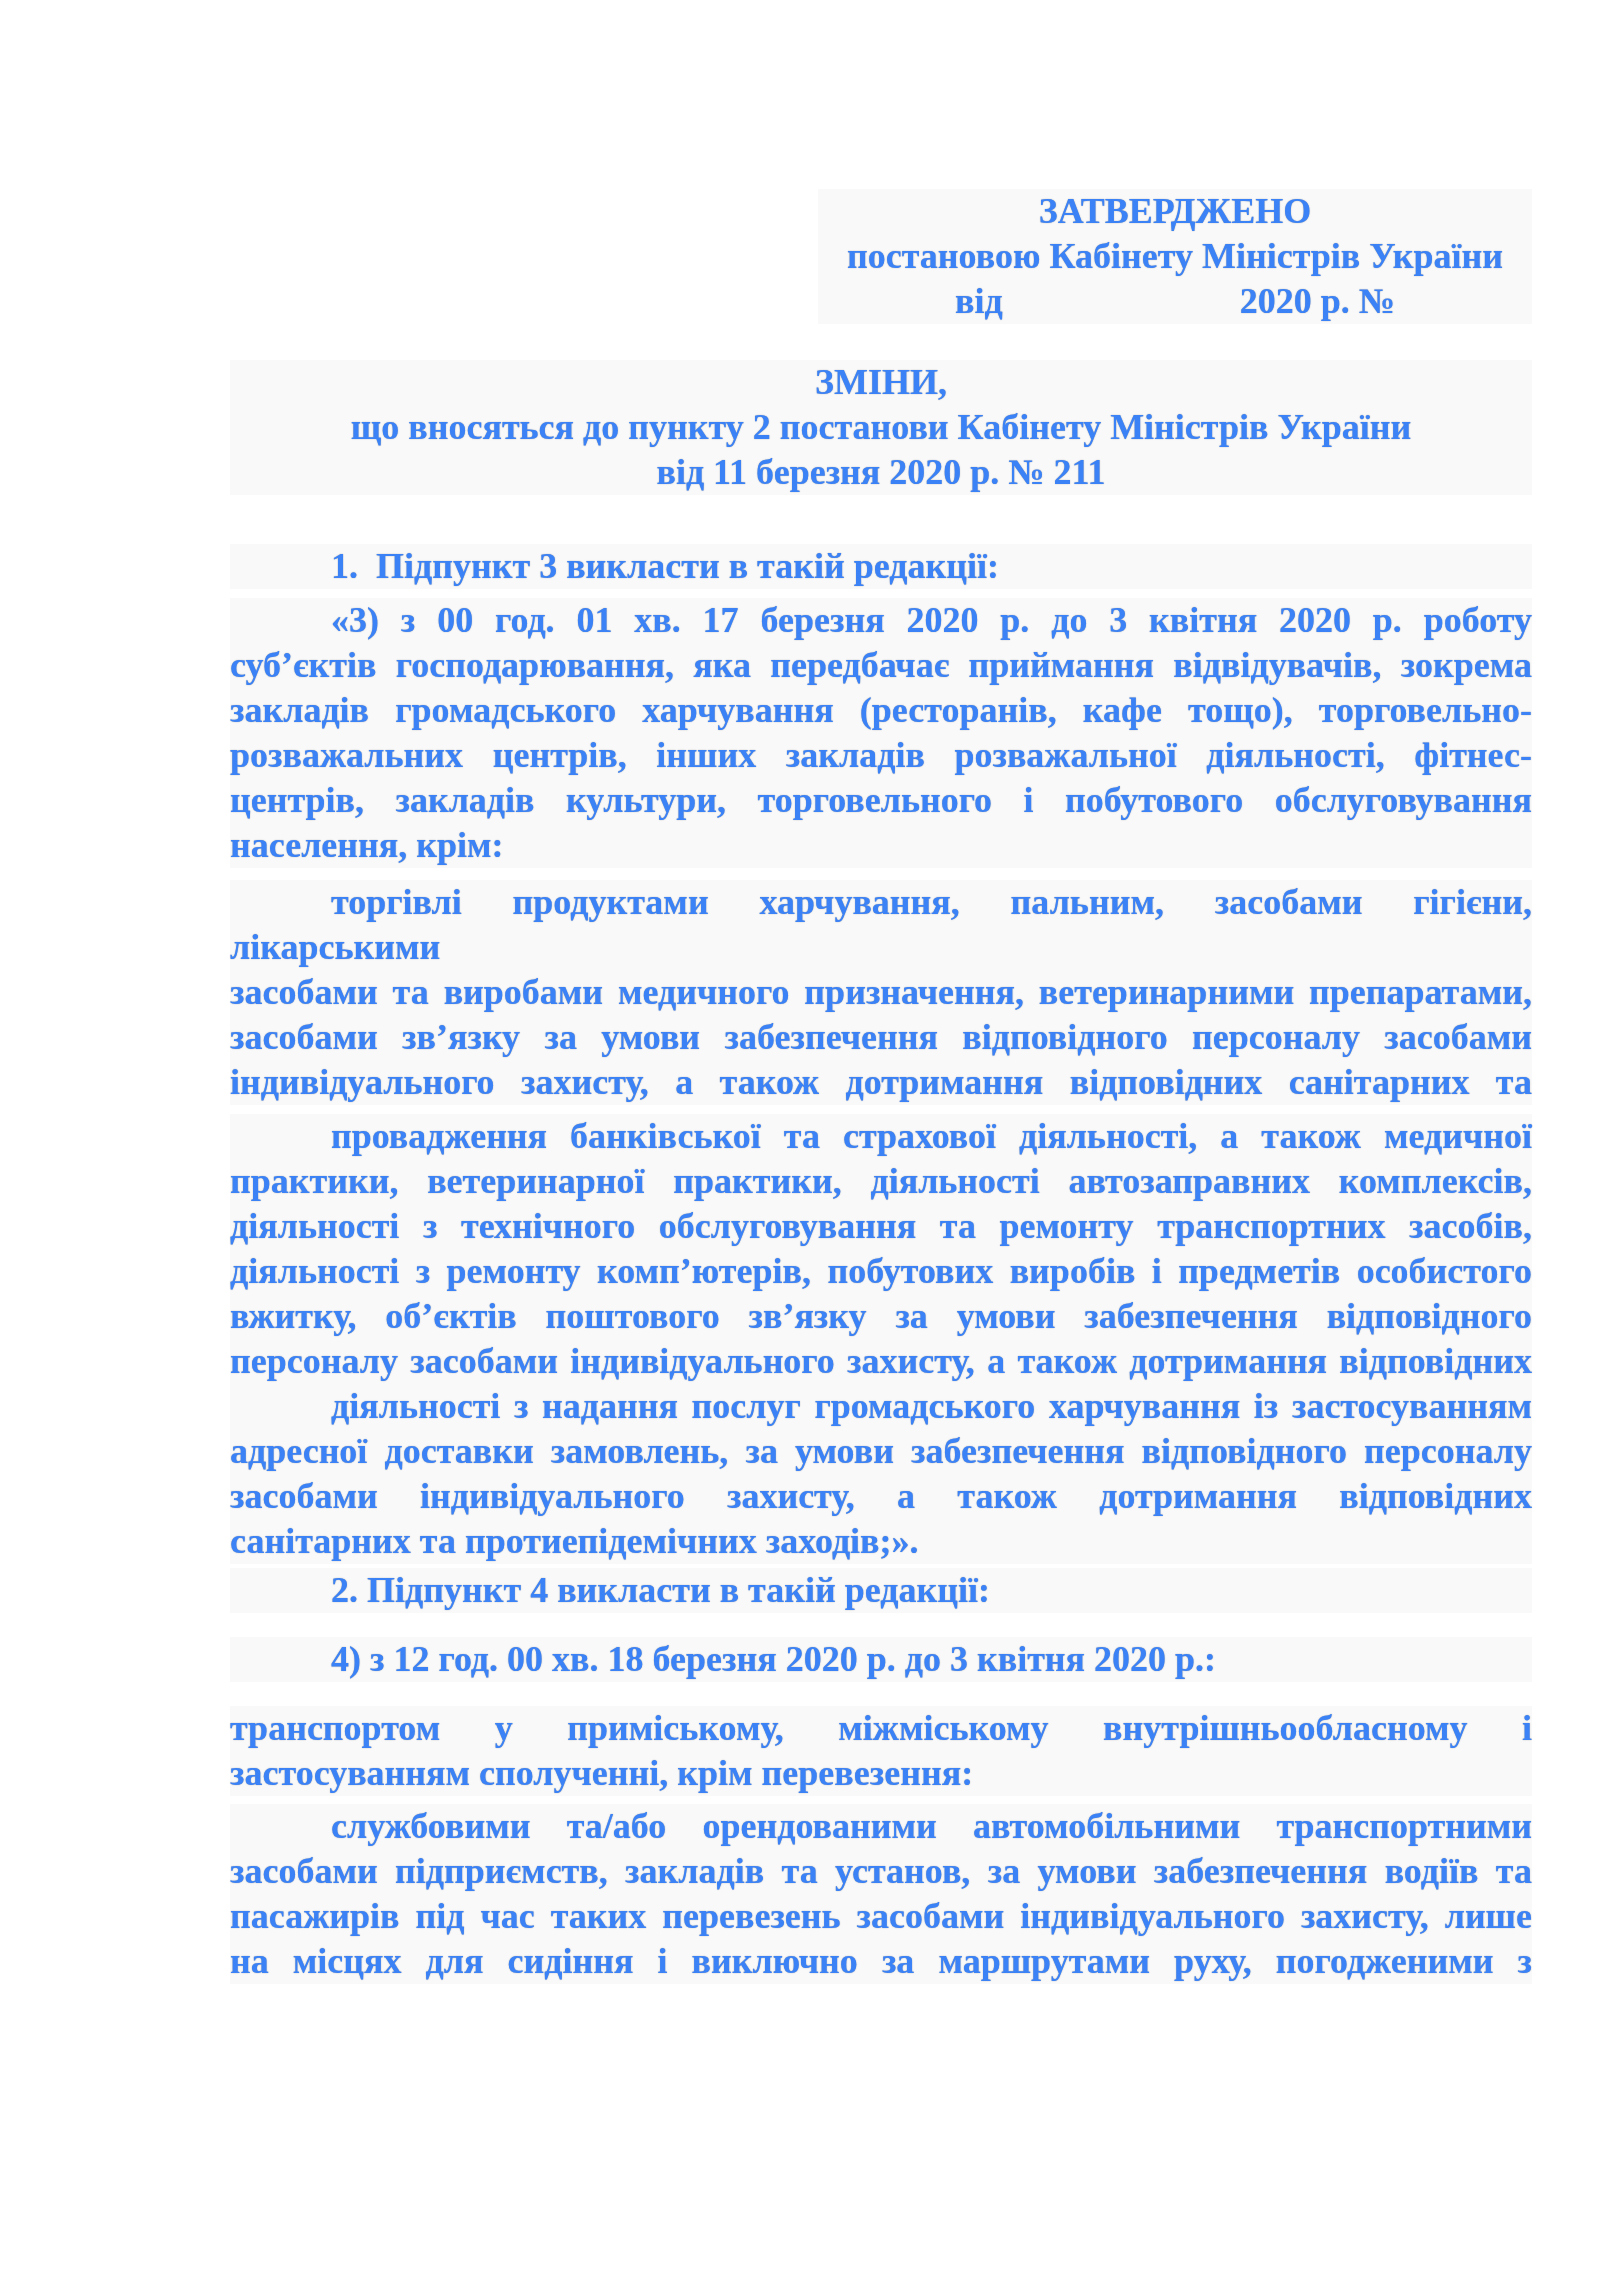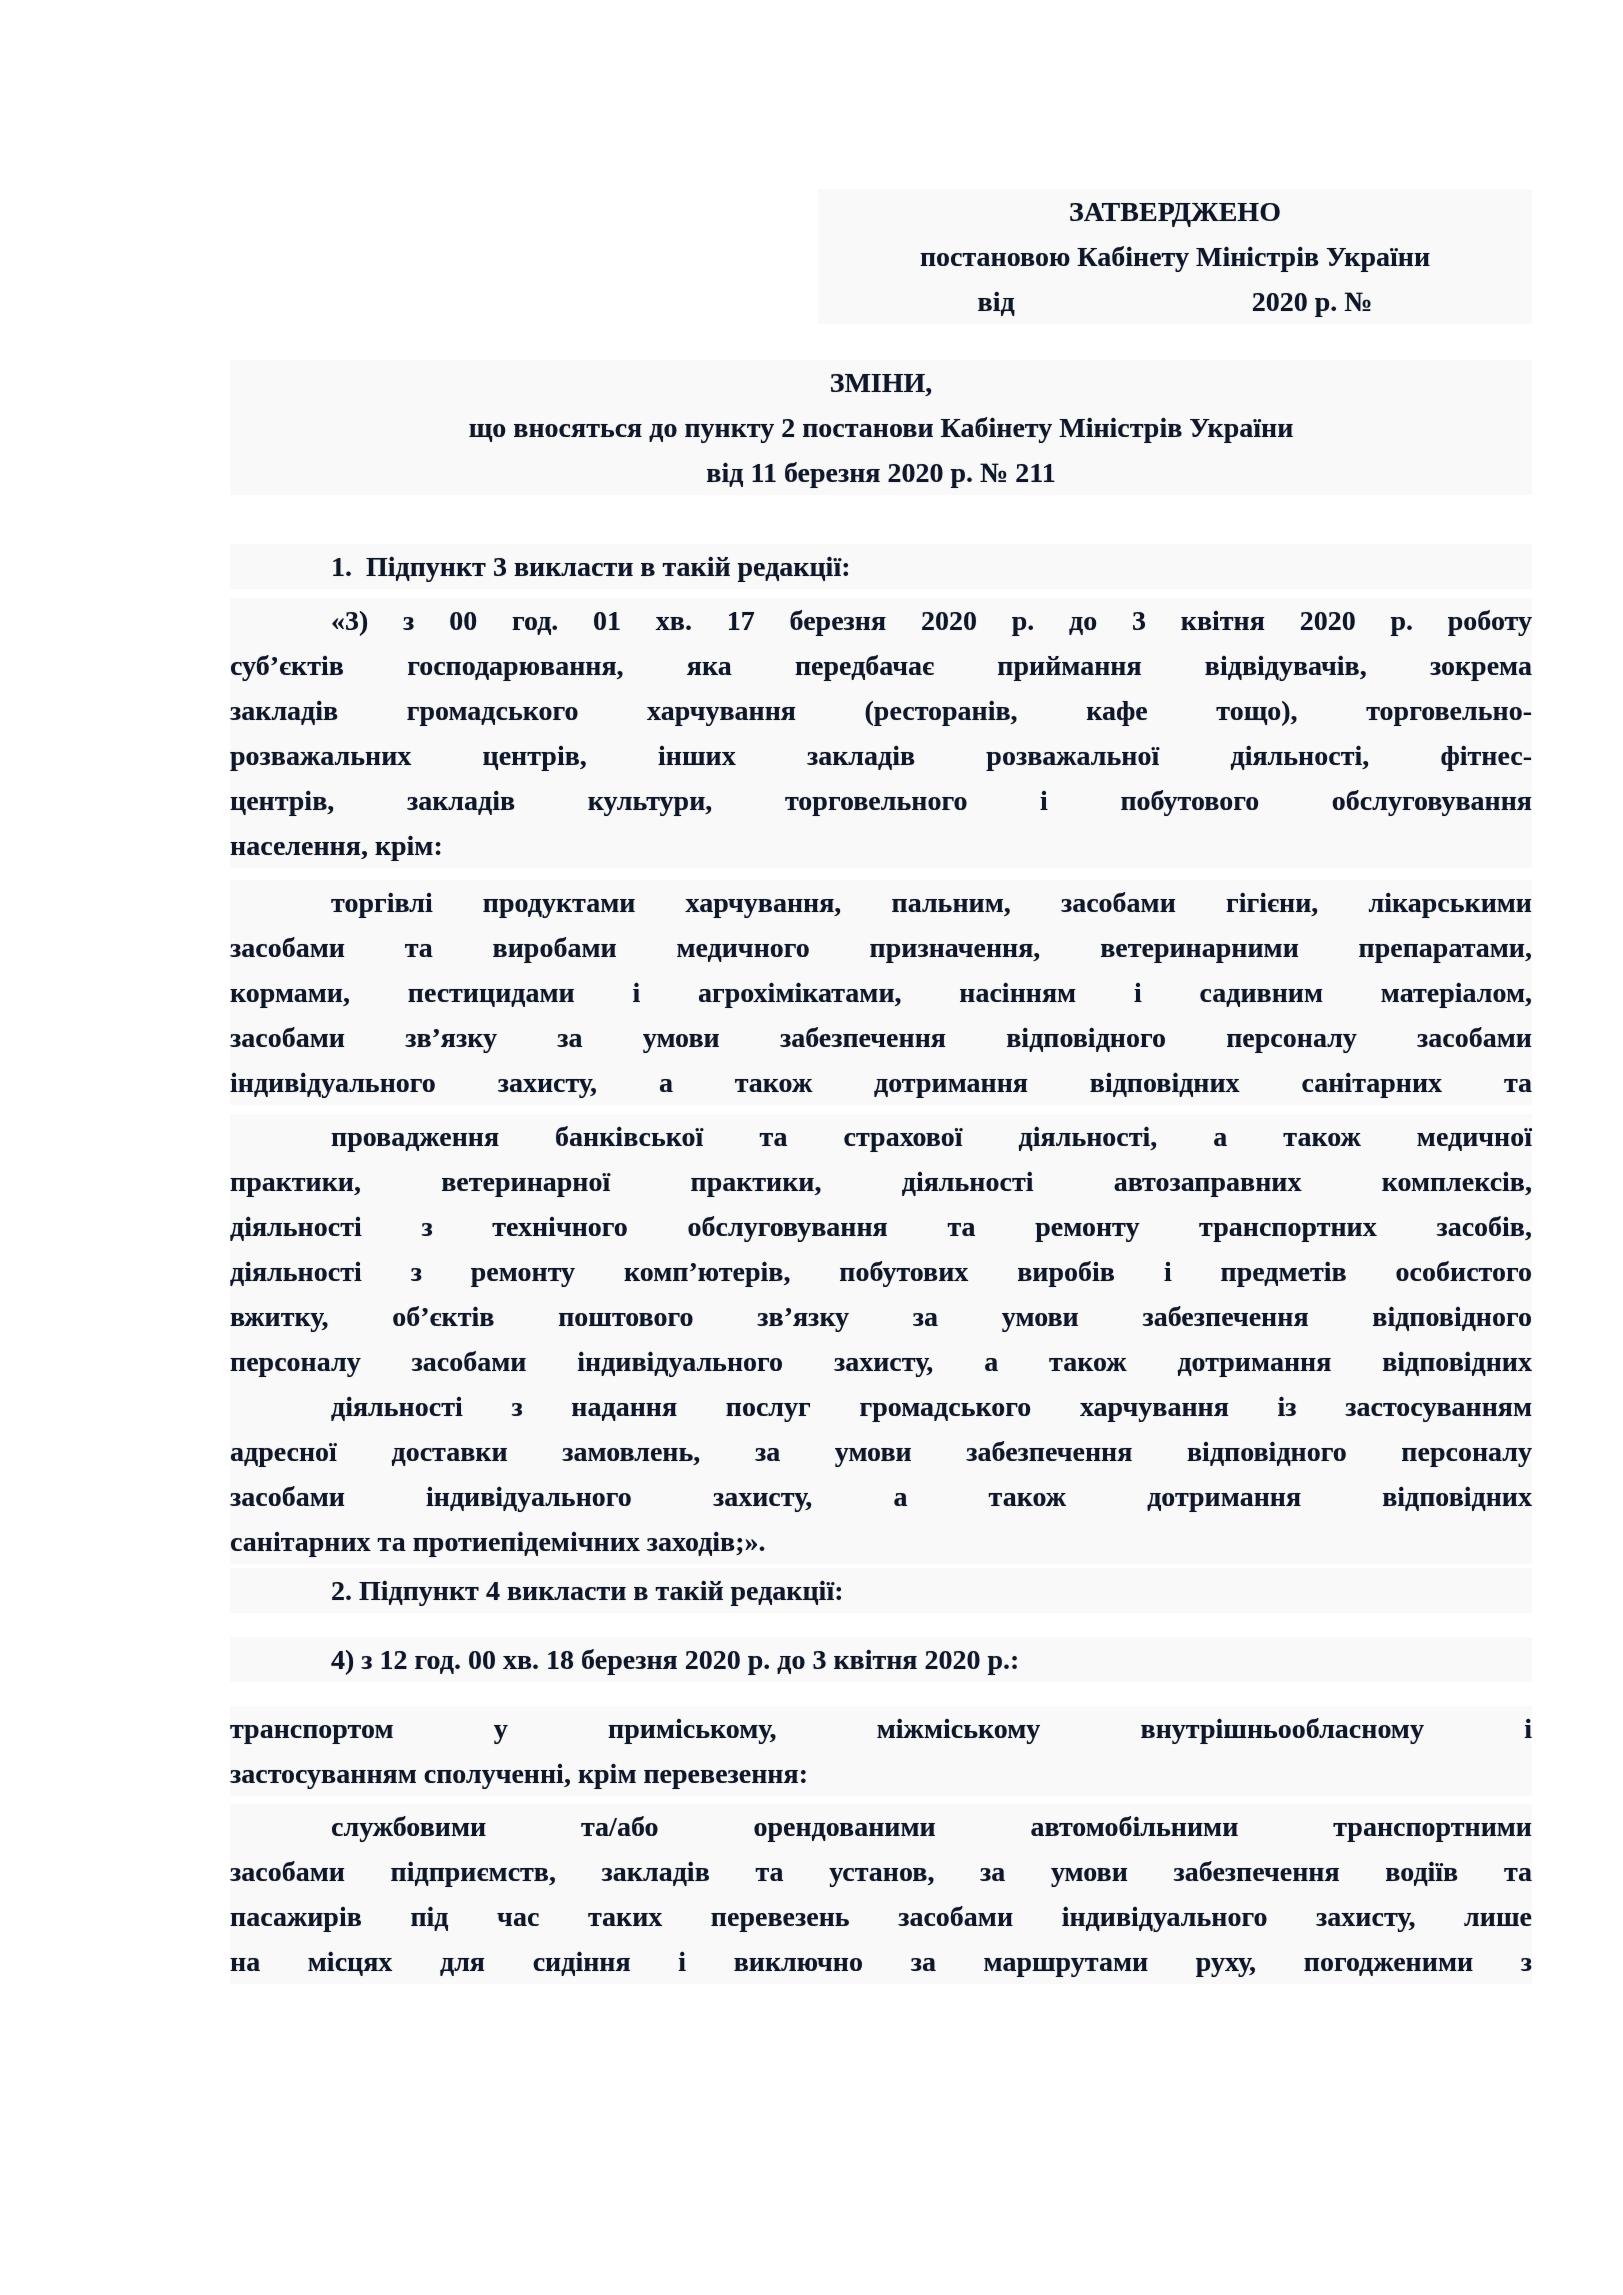--- a/index.html
+++ b/index.html
@@ -7,22 +7,22 @@
     padding: 0;
     background: #ffffff;
   }
   .page {
     position: relative;
     width: 1623px;
     height: 2295px;
     background: #ffffff;
     overflow: hidden;
     font-family: "Liberation Serif", "DejaVu Serif", serif;
-    color: #0f172a;
-    font-size: 28px;
+    color: #3b82f6;
+    font-size: 36px;
     line-height: 45px;
     text-shadow: 0 0 1.2px rgba(10,10,10,0.38);
   }
   .column {
     position: absolute;
     left: 230px;
     top: 189px;
     width: 1302px;
   }
   
@@ -104,21 +104,20 @@
           <div class="line first">«3) з 00 год. 01 хв. 17 березня 2020 р. до 3 квітня 2020 р. роботу</div>
           <div class="line">суб’єктів господарювання, яка передбачає приймання відвідувачів, зокрема</div>
           <div class="line">закладів громадського харчування (ресторанів, кафе тощо), торговельно-</div>
           <div class="line">розважальних центрів, інших закладів розважальної діяльності, фітнес-</div>
           <div class="line">центрів, закладів культури, торговельного і побутового обслуговування</div>
           <div class="line lastline">населення, крім:</div>
         </div>
         <div class="para">
           <div class="line first">торгівлі продуктами харчування, пальним, засобами гігієни, лікарськими</div>
           <div class="line">засобами та виробами медичного призначення, ветеринарними препаратами,</div>
-          <div class="line">кормами, пестицидами і агрохімікатами, насінням і садивним матеріалом,</div>
           <div class="line">засобами зв’язку за умови забезпечення відповідного персоналу засобами</div>
           <div class="line">індивідуального захисту, а також дотримання відповідних санітарних та</div>
         </div>
         <div class="para">
           <div class="line first">провадження банківської та страхової діяльності, а також медичної</div>
           <div class="line">практики, ветеринарної практики, діяльності автозаправних комплексів,</div>
           <div class="line">діяльності з технічного обслуговування та ремонту транспортних засобів,</div>
           <div class="line">діяльності з ремонту комп’ютерів, побутових виробів і предметів особистого</div>
           <div class="line">вжитку, об’єктів поштового зв’язку за умови забезпечення відповідного</div>
           <div class="line">персоналу засобами індивідуального захисту, а також дотримання відповідних</div>

